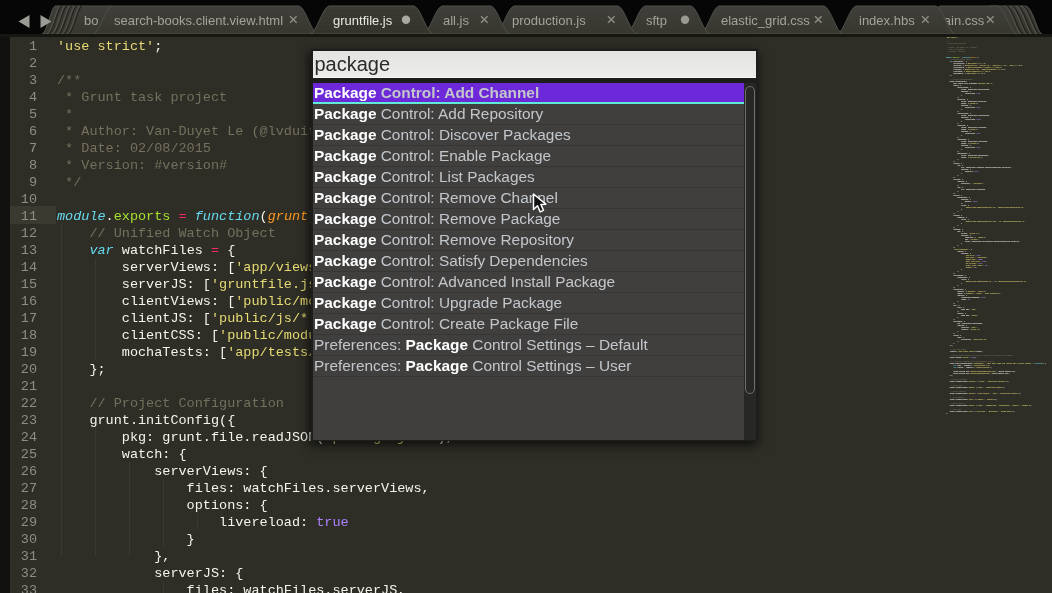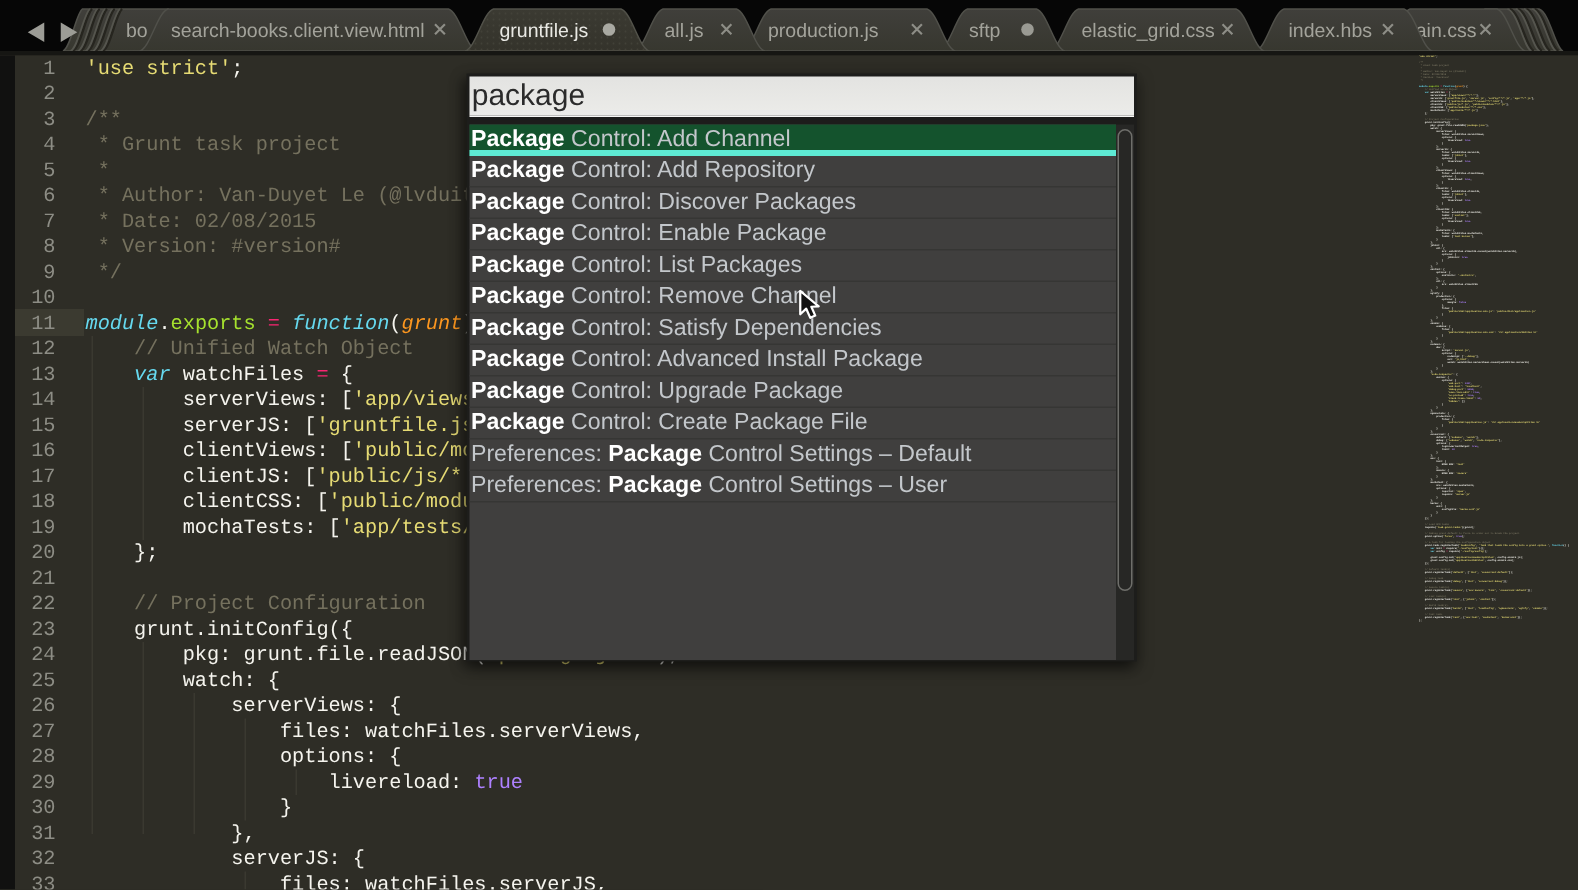--- a/index.html
+++ b/index.html
@@ -24,21 +24,21 @@
 #minimap c { color:#75715e; } #minimap o { color:#f92672; } #minimap n { color:#ae81ff; } #minimap v { color:#fd971f; }
 #palette { position:absolute; left:311px; top:49px; width:447px; height:392px; background:#1d1d1b;
   box-shadow:0 4px 10px rgba(0,0,0,0.5), -4px 3px 8px rgba(0,0,0,0.3); }
 #pinput { position:absolute; left:2px; top:2px; width:443px; height:27px;
   background:linear-gradient(#e3e3e1,#ecece9); border-bottom:1px solid #f8f8f6;
   color:#2b2b2b; font-size:20px; line-height:26px; padding-left:1.5px; }
 #plist { position:absolute; left:2px; top:33.5px; width:431px; height:357px; background:#403f3e; }
 .row { height:21px; line-height:20px; padding-left:1px; font-size:15.4px; color:#c3c7cb;
   border-bottom:1px solid #363634; white-space:nowrap; overflow:hidden; }
 .row b { color:#ffffff; }
-.row.sel { background:#14532d; border-bottom:4px solid #5eead4; }
+.row.sel { background:#6d28d9; border-bottom:2px solid #5eead4;font-weight:bold; }
 #ptrack { position:absolute; right:2px; top:33.5px; width:12px; height:357px; background:#272725; }
 #pthumb { position:absolute; left:1px; top:3px; width:10px; height:308px; border:1.5px solid #6e6e6a; border-radius:6px; }
 #cursor { position:absolute; left:531px; top:192px; }
 </style></head>
 <body>
 <div id="win">
 <svg width="1052" height="37" style="position:absolute;left:0;top:0">
 <defs>
         <linearGradient id="tg" x1="0" y1="0" x2="0" y2="1">
           <stop offset="0" stop-color="#403f3b"></stop>
@@ -533,20 +533,22 @@
 <div id="lstrip"></div>
 <div id="palette">
 <div id="pinput">package</div>
 <div id="plist">
 <div class="row sel"><b>Package</b> Control: Add Channel</div>
 <div class="row"><b>Package</b> Control: Add Repository</div>
 <div class="row"><b>Package</b> Control: Discover Packages</div>
 <div class="row"><b>Package</b> Control: Enable Package</div>
 <div class="row"><b>Package</b> Control: List Packages</div>
 <div class="row"><b>Package</b> Control: Remove Channel</div>
+<div class="row"><b>Package</b> Control: Remove Package</div>
+<div class="row"><b>Package</b> Control: Remove Repository</div>
 <div class="row"><b>Package</b> Control: Satisfy Dependencies</div>
 <div class="row"><b>Package</b> Control: Advanced Install Package</div>
 <div class="row"><b>Package</b> Control: Upgrade Package</div>
 <div class="row"><b>Package</b> Control: Create Package File</div>
 <div class="row">Preferences: <b>Package</b> Control Settings – Default</div>
 <div class="row">Preferences: <b>Package</b> Control Settings – User</div>
 </div>
 <div id="ptrack">
         <div id="pthumb"></div>
       </div>

